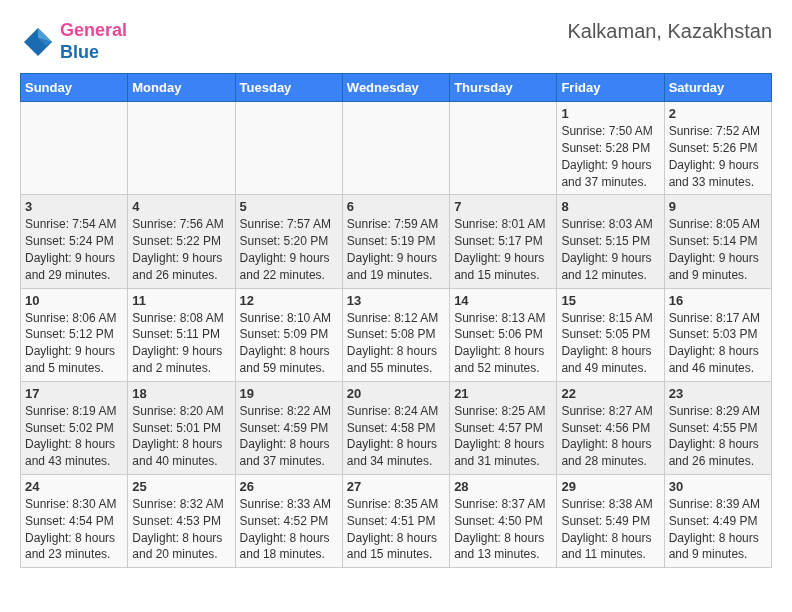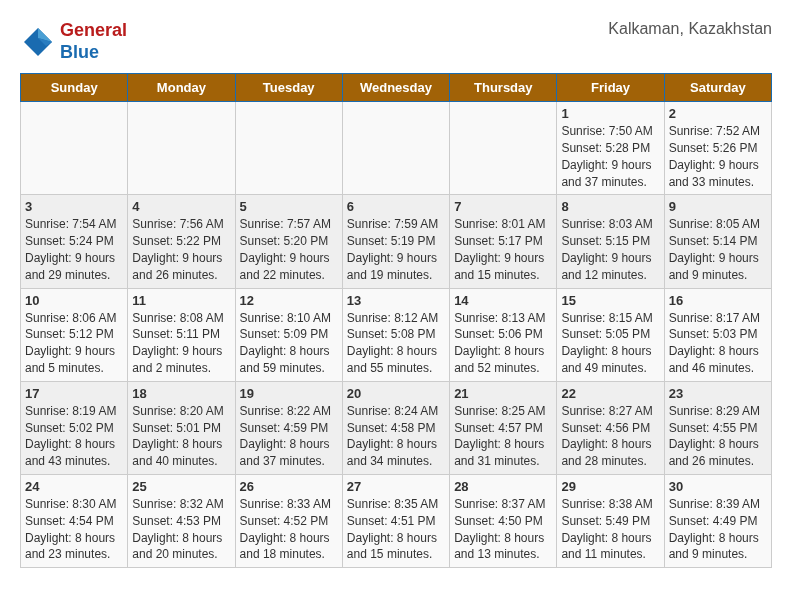--- a/index.html
+++ b/index.html
@@ -19,50 +19,50 @@
     .logo {
       display: flex;
       align-items: center;
       gap: 4px;
     }
     .logo-text {
       font-size: 18px;
       font-weight: bold;
       line-height: 1.2;
     }
-    .logo-general { color: #b91c1c; text-align: center; }
+    .logo-general { color: #ec4899; text-align: center; }
     .logo-blue { color: #1a6bb0; }
     .logo-icon {
       width: 36px;
       height: 36px;
     }
     .title-block {
       text-align: right;
     }
     .month-title {
       font-size: 36px;
       color: #333;
       font-weight: normal;
     }
     .location {
-      font-size: 16px;
+      font-size: 20px;
       color: #555;
     }
     table {
       width: 100%;
       border-collapse: collapse;
       table-layout: fixed;
     }
     thead tr th {
-      background-color: #a16207;
+      background-color: #3b82f6;
       color: #fff;
       padding: 6px 4px;
       font-size: 13px;
       font-weight: bold;
-      text-align: center;
+      text-align: left;
       border: 1px solid #1a6bb0;
     }
     tbody tr td {
       vertical-align: top;
       border: 1px solid #ccc;
       padding: 4px;
       font-size: 10.5px;
       color: #333;
       height: 80px;
     }

